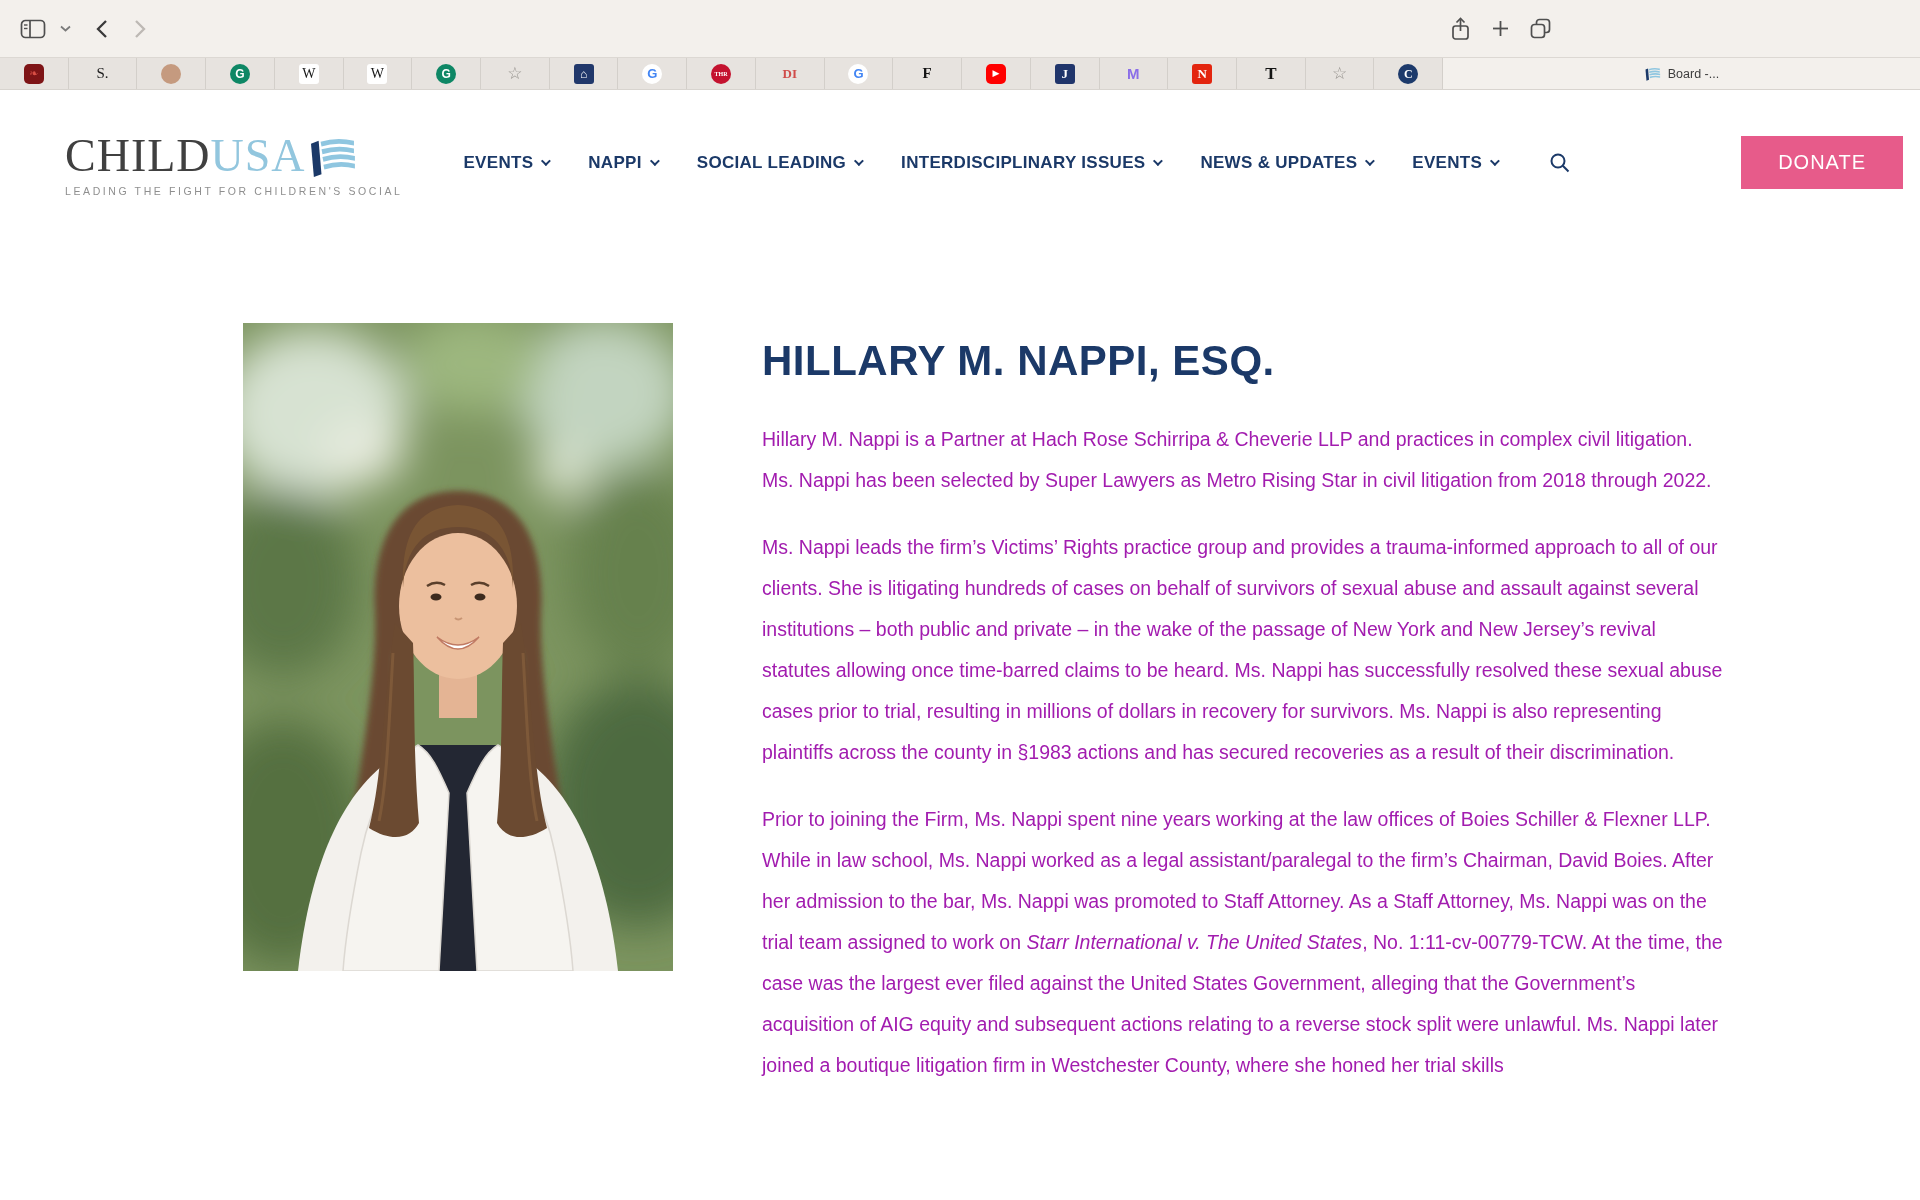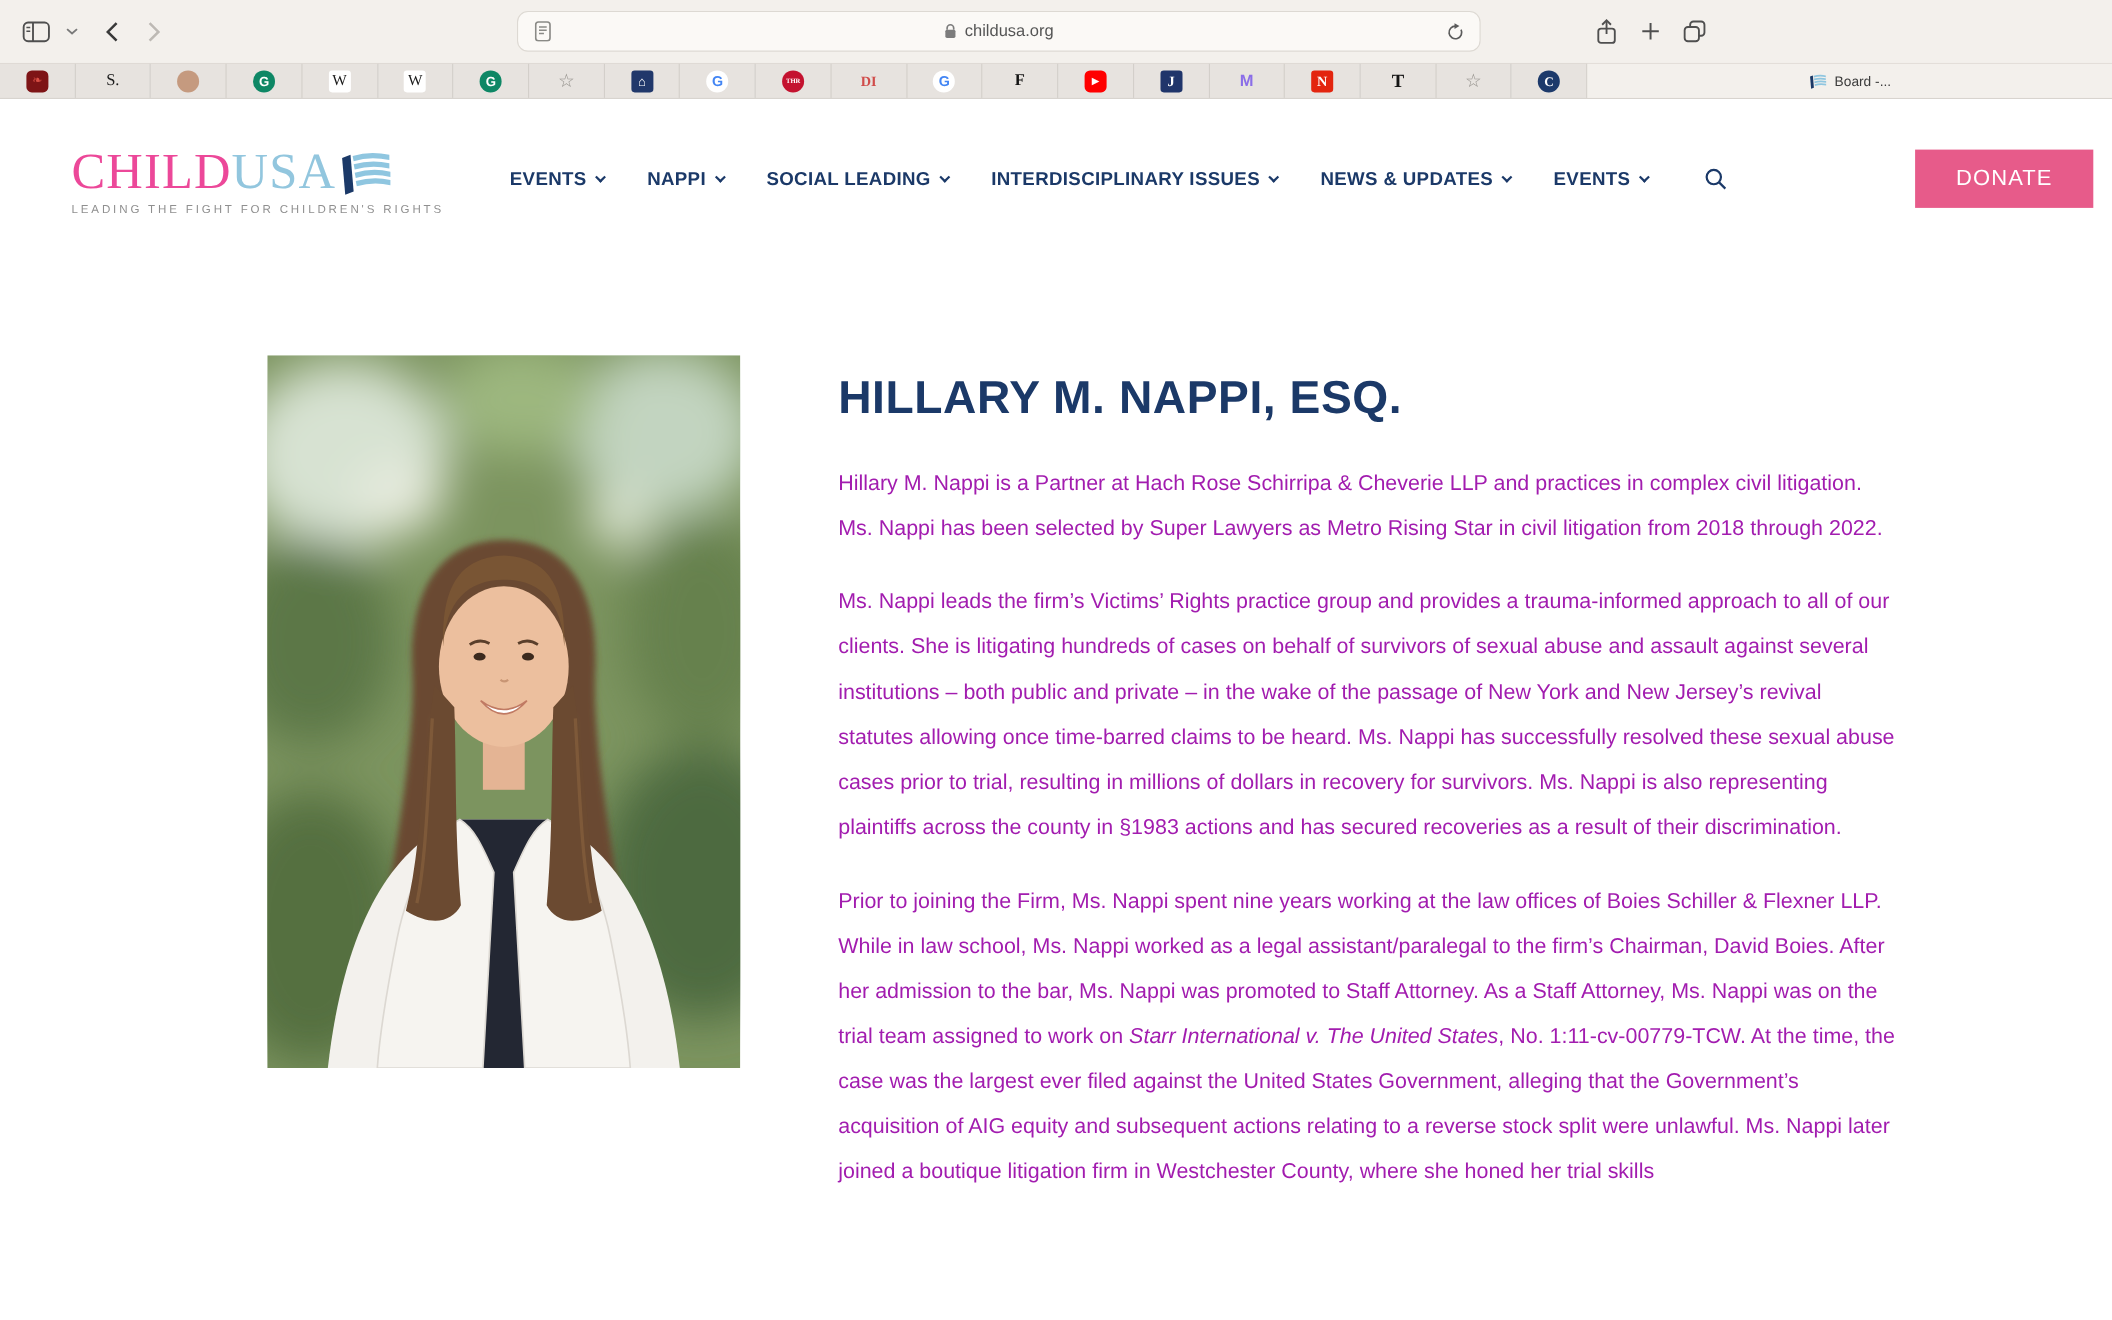--- a/index.html
+++ b/index.html
@@ -29,21 +29,21 @@
   .fav.rounded { border-radius:5px; }
   .fav.square { border-radius:3px; }
   .active-tab { flex:1; background:#f3f0ec; display:flex; align-items:center;
     justify-content:center; gap:7px; color:#3d3d3d; font-size:12.5px; }
 
   
   .site-header { height:145px; background:#fff; display:flex; align-items:center;
     padding:0 17px 0 65px; }
   .logo { cursor:pointer; }
   .logo-row { display:flex; align-items:flex-end; }
-  .logo-child { font-family:"Liberation Serif", serif; font-size:46px; color:#ec4899; letter-spacing:1px; }
+  .logo-child { font-family:"Liberation Serif", serif; font-size:46px; color:#404040; letter-spacing:1px; }
   .logo-usa   { font-family:"Liberation Serif", serif; font-size:46px; color:#92c6de; letter-spacing:1px; }
   .logo-flag { margin-left:2px; margin-bottom:4px; }
   .tagline { font-size:10.5px; letter-spacing:2.6px; color:#8f8f8f; margin-top:3px; }
   .nav { margin-left:auto; display:flex; align-items:center; gap:40px; }
   .nav-item { display:flex; align-items:center; gap:8px; color:#1b3968;
     font-size:17px; font-weight:700; letter-spacing:.3px; cursor:pointer; }
   .chev { width:7px; height:7px; border-right:2px solid #1b3968;
     border-bottom:2px solid #1b3968; transform:rotate(45deg) translateY(-2px); }
   .nav-search { margin-left:12px; cursor:pointer; display:flex; }
   .donate-btn { margin-left:170px; background:#e75b8a; color:#fff; border:none;
@@ -81,43 +81,20 @@
     <svg width="14" height="20" viewBox="0 0 14 20">
       <polyline points="11,2 3,10 11,18" fill="none" stroke="#393939" stroke-width="2.3"></polyline>
     </svg>
   </div>
   <div class="tbtn" style="left:126px;width:28px;">
     <svg width="14" height="20" viewBox="0 0 14 20">
       <polyline points="3,2 11,10 3,18" fill="none" stroke="#bdb9b4" stroke-width="2.3"></polyline>
     </svg>
   </div>
 
-  <div class="addr-bar">
-    <div class="addr-side">
-      <svg width="15" height="19" viewBox="0 0 15 19">
-        <rect x="1" y="1" width="13" height="17" rx="2.5" fill="none" stroke="#8a8a86" stroke-width="1.5"></rect>
-        <line x1="4" y1="5.5" x2="11" y2="5.5" stroke="#8a8a86" stroke-width="1.3"></line>
-        <line x1="4" y1="8.5" x2="11" y2="8.5" stroke="#8a8a86" stroke-width="1.3"></line>
-        <line x1="4" y1="11.5" x2="8.5" y2="11.5" stroke="#8a8a86" stroke-width="1.3"></line>
-      </svg>
-    </div>
-    <div class="addr-center">
-      <svg width="12" height="15" viewBox="0 0 12 15">
-        <path d="M3 6 V4.5 a3 3 0 0 1 6 0 V6" fill="none" stroke="#7c7c7c" stroke-width="1.5"></path>
-        <rect x="1.4" y="6" width="9.2" height="7.5" rx="1.5" fill="#7c7c7c"></rect>
-      </svg>
-      <span>childusa.org</span>
-    </div>
-    <div class="addr-side">
-      <svg width="18" height="18" viewBox="0 0 20 20">
-        <path d="M15.8 7.6 A6.4 6.4 0 1 1 10.2 4.1" fill="none" stroke="#5b5b5b" stroke-width="1.7"></path>
-        <polygon points="9.2,1.2 14.2,4.1 9.2,7.0" fill="#5b5b5b"></polygon>
-      </svg>
-    </div>
-  </div>
 
   <div class="tbtn" style="left:1443px;width:34px;">
     <svg width="21" height="24" viewBox="0 0 21 24">
       <rect x="3" y="9" width="15" height="13" rx="2.5" fill="none" stroke="#4f4f4f" stroke-width="1.7"></rect>
       <line x1="10.5" y1="2.5" x2="10.5" y2="14" stroke="#4f4f4f" stroke-width="1.7"></line>
       <polyline points="6.5,5.5 10.5,1.5 14.5,5.5" fill="none" stroke="#4f4f4f" stroke-width="1.7"></polyline>
     </svg>
   </div>
   <div class="tbtn" style="left:1483px;width:34px;">
     <svg width="17" height="17" viewBox="0 0 17 17">
@@ -221,21 +198,21 @@
       <svg class="logo-flag" width="48" height="42" viewBox="0 0 50 44">
         <path d="M3 8 L11 5 L14 40 L6 43 Z" fill="#1b3968"></path>
         <g fill="#8fc6e0">
           <path d="M13 6 Q30 1 48 5 L48 10 Q30 6 14 11 Z"></path>
           <path d="M14 14 Q31 9 48 13 L48 18 Q31 14 15 19 Z"></path>
           <path d="M15 22 Q32 17 49 21 L49 26 Q32 22 16 27 Z"></path>
           <path d="M16 30 Q33 25 49 29 L49 34 Q33 30 17 35 Z"></path>
         </g>
       </svg>
     </div>
-    <div class="tagline">LEADING THE FIGHT FOR CHILDREN'S RIGHTS</div>
+    <div class="tagline">LEADING THE FIGHT FOR CHILDREN'S SOCIAL</div>
   </div>
 
   <nav class="nav">
     <div class="nav-item">
       <span>EVENTS</span>
       <span class="chev"></span>
     </div>
     <div class="nav-item">
       <span>NAPPI</span>
       <span class="chev"></span>

